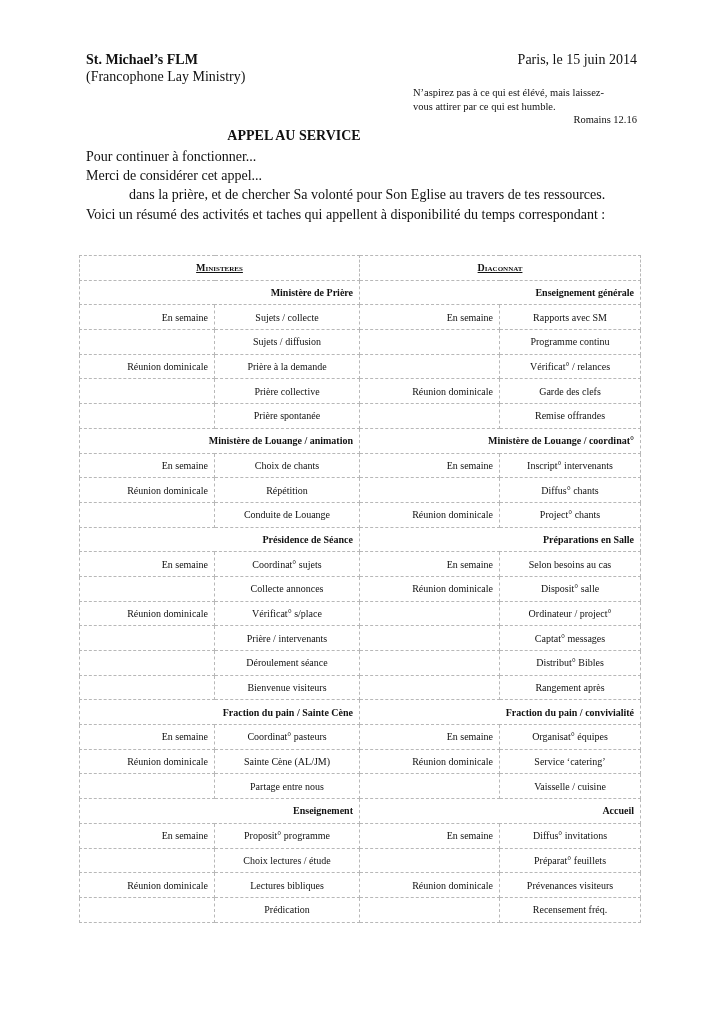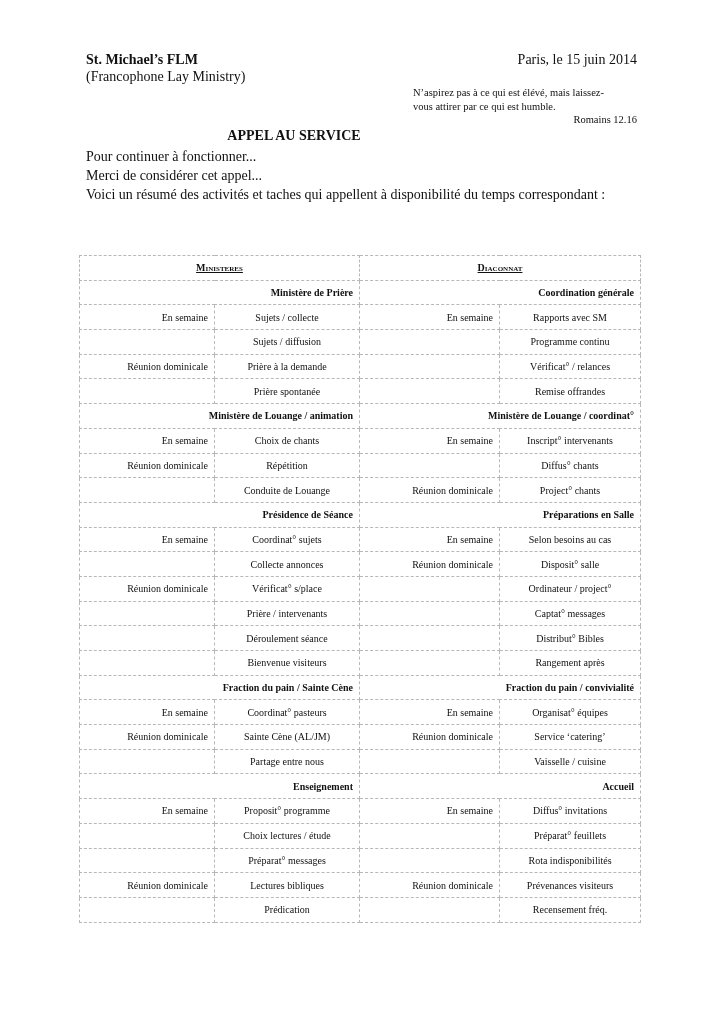--- a/index.html
+++ b/index.html
@@ -34,56 +34,63 @@
 <div class="abs quote">
   <div>N’aspirez pas à ce qui est élévé, mais laissez-</div>
   <div>vous attirer par ce qui est humble.</div>
 </div>
 <div class="abs quote-ref">Romains 12.16</div>
 <div class="abs title">APPEL AU SERVICE</div>
 
 <div class="abs intro">
   <div>Pour continuer à fonctionner...</div>
   <div>Merci de considérer cet appel...</div>
+  <div class="ind">dans la prière, et de chercher Sa volonté pour Son Eglise au travers de tes ressources.</div>
   <div>Voici un résumé des activités et taches qui appellent à disponibilité du temps correspondant :</div>
 </div>
 
 <table class="grid">
   <colgroup>
     <col style="width:135px">
       <col style="width:145px">
       <col style="width:140px">
       <col style="width:141px">
   </colgroup>
   <tbody id="tbody">
     <tr>
       <td class="head" colspan="2"><span class="smallcaps">Ministeres</span></td>
       <td class="head" colspan="2"><span class="smallcaps">Diaconnat</span></td>
     </tr>
   <tr>
         <td class="sec" colspan="2">Ministère de Prière</td>
-        <td class="sec" colspan="2">Coordination générale</td>
+        <td class="sec" colspan="2">Enseignement générale</td>
       </tr>
       <tr>
         <td class="when">En semaine</td>
         <td class="task">Sujets / collecte</td>
         <td class="when">En semaine</td>
         <td class="task">Rapports avec SM</td>
       </tr>
       <tr>
         <td class="when"></td>
         <td class="task">Sujets / diffusion</td>
         <td class="when"></td>
         <td class="task">Programme continu</td>
       </tr>
       <tr>
         <td class="when">Réunion dominicale</td>
         <td class="task">Prière à la demande</td>
         <td class="when"></td>
         <td class="task">Vérificat° / relances</td>
+      </tr>
+      <tr>
+        <td class="when"></td>
+        <td class="task">Prière collective</td>
+        <td class="when">Réunion dominicale</td>
+        <td class="task">Garde des clefs</td>
       </tr>
       <tr>
         <td class="when"></td>
         <td class="task">Prière spontanée</td>
         <td class="when"></td>
         <td class="task">Remise offrandes</td>
       </tr>
       <tr>
         <td class="sec" colspan="2">Ministère de Louange / animation</td>
         <td class="sec" colspan="2">Ministère de Louange / coordinat°</td>
@@ -178,26 +185,20 @@
         <td class="when">En semaine</td>
         <td class="task">Diffus° invitations</td>
       </tr>
       <tr>
         <td class="when"></td>
         <td class="task">Choix lectures / étude</td>
         <td class="when"></td>
         <td class="task">Préparat° feuillets</td>
       </tr>
       <tr>
-        <td class="when"></td>
-        <td class="task">Préparat° messages</td>
-        <td class="when"></td>
-        <td class="task">Rota indisponibilités</td>
-      </tr>
-      <tr>
         <td class="when">Réunion dominicale</td>
         <td class="task">Lectures bibliques</td>
         <td class="when">Réunion dominicale</td>
         <td class="task">Prévenances visiteurs</td>
       </tr>
       <tr>
         <td class="when"></td>
         <td class="task">Prédication</td>
         <td class="when"></td>
         <td class="task">Recensement fréq.</td>

